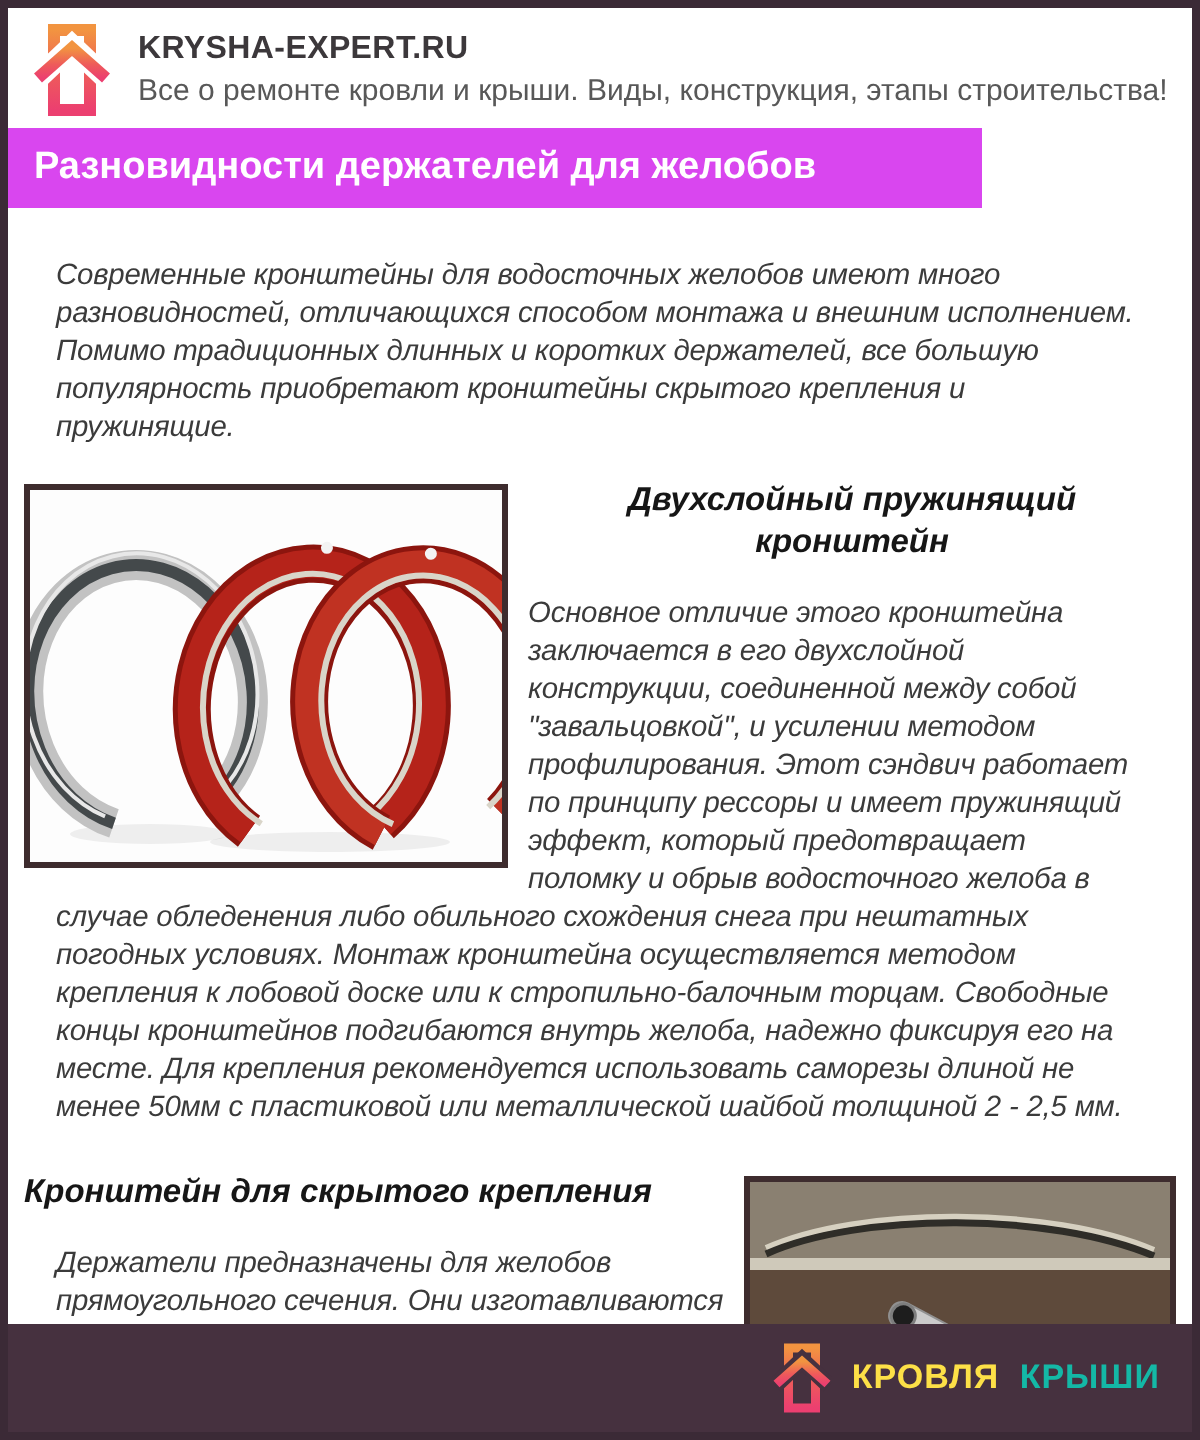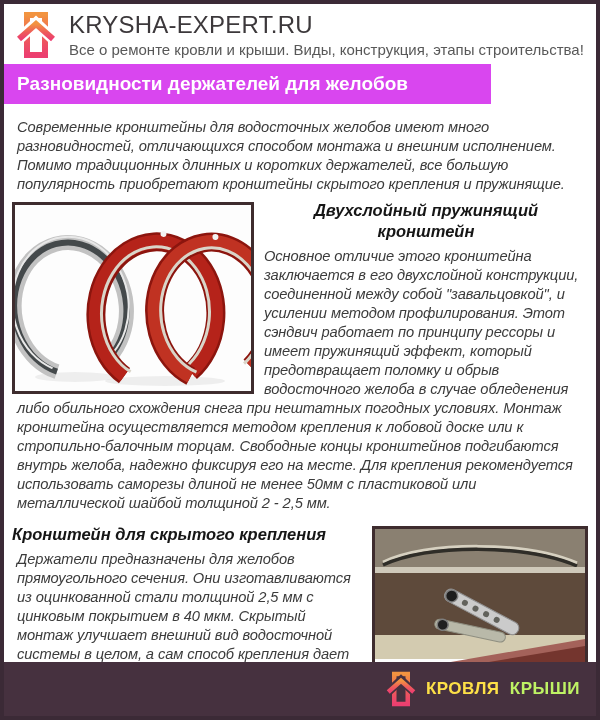--- a/index.html
+++ b/index.html
@@ -15,42 +15,42 @@
   }
 
   
   .header {
     display: flex; align-items: center; gap: 13px;
     padding: 8px 12px 6px 12px; height: 60px; flex: 0 0 auto;
     background: #ffffff;
   }
   .logo-svg { width: 40px; height: 46px; flex: 0 0 auto; }
   .site-name {
-    font-size: 24px; font-weight: normal; color: #3c383b; letter-spacing: 0.2px;
+    font-size: 16px; font-weight: bold; color: #3c383b; letter-spacing: 0.2px;
     line-height: 1.1;
   }
   .site-tagline { font-size: 15px; color: #585858; margin-top: 3px; }
 
   
   .title-bar {
     background: #d946ef; color: #ffffff;
     width: 487px; height: 40px; flex: 0 0 auto;
     display: flex; align-items: center;
     padding-left: 13px; margin-bottom: 7px;
     font-size: 19px; font-weight: bold;
   }
 
   
   .content {
     flex: 1 1 auto; overflow: hidden;
     padding: 2px 8px 0 8px;
     font-size: 14.7px; font-style: italic; color: #3b3b3b;
     line-height: 1.29; letter-spacing: -0.1px;
   }
-  .content p { margin: 5px; }
+  .content p { margin: 16px; }
   .intro { margin-bottom: 5px; }
 
   .section::after { content: ""; display: block; clear: both; }
 
   .photo-frame {
     border: 3px solid #3e2c2e; background: #fdfdfd; overflow: hidden;
     display: block;
   }
   .photo-left {
     float: left; width: 242px; height: 192px;
@@ -71,21 +71,21 @@
 
   
   .footer {
     flex: 0 0 auto; height: 54px; background: #46313f;
     display: flex; align-items: center; justify-content: flex-end;
     padding-right: 16px; gap: 10px;
   }
   .footer .logo-svg { width: 30px; height: 36px; }
   .brand { font-size: 17px; font-weight: bold; letter-spacing: 0.5px; }
   .brand-primary { color: #fde047; }
-  .brand-secondary { color: #bef264; margin-left: 5px; }
+  .brand-secondary { color: #14b8a6; margin-left: 5px; }
 </style>
 </head>
 <body>
 
 <div class="page">
 
   <div class="header">
     <svg class="logo-svg" viewBox="0 0 40 46">
       <defs>
         <linearGradient id="lg1" x1="0" y1="0" x2="0" y2="1">

